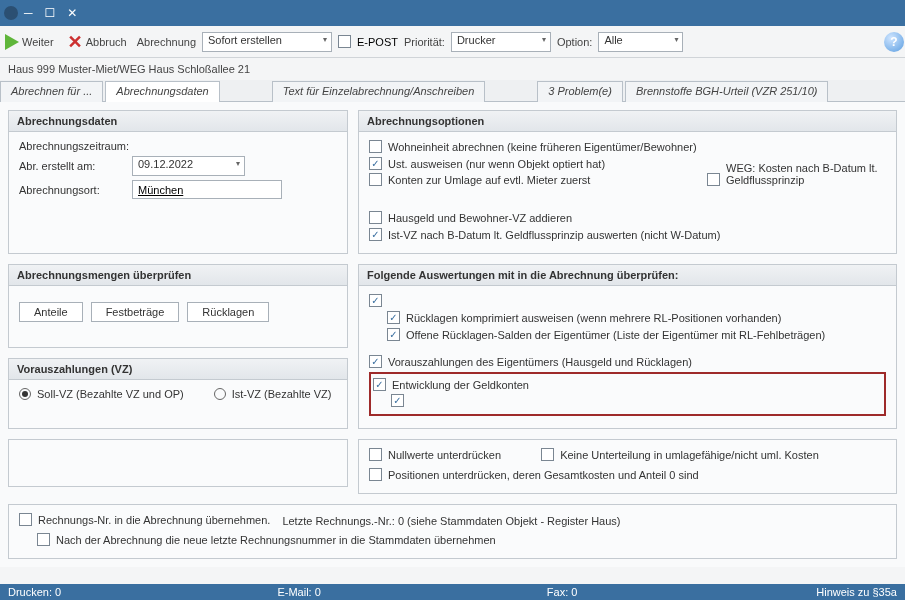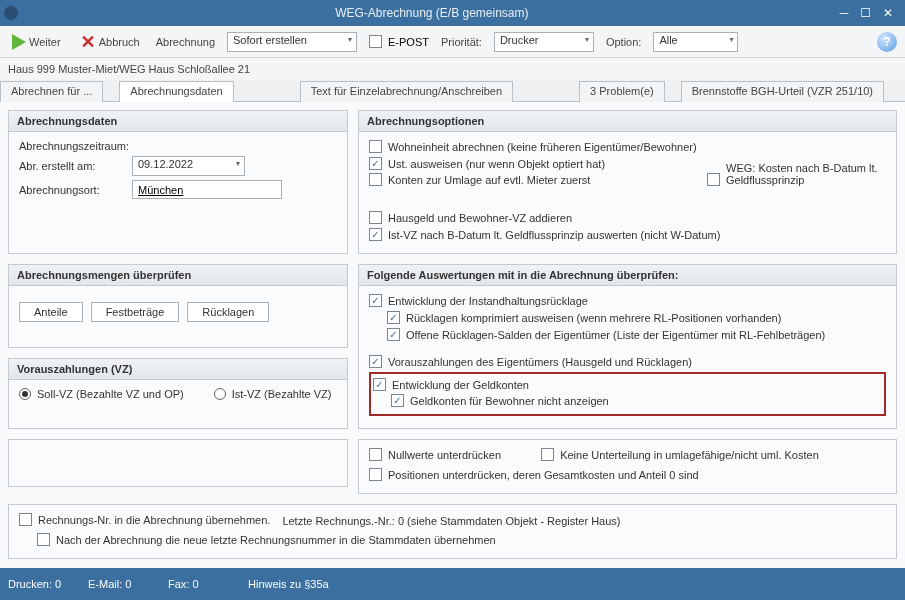--- a/index.html
+++ b/index.html
@@ -4,34 +4,34 @@
 <style>
 * { box-sizing: border-box; margin: 0; padding: 0; font-family: "Segoe UI", Tahoma, sans-serif; font-size: 11px; }
 body { background: #f4f5f6; width: 905px; height: 600px; overflow: hidden; position: relative; }
 
 .titlebar { background: #3a6fa0; color: #fff; height: 26px; display: flex; align-items: center; padding: 0 4px; }
 .titlebar .app-icon { width: 14px; height: 14px; border-radius: 50%; background: #2b4f72; margin-right: 6px; }
 .titlebar .title { flex: 1; text-align: center; font-size: 12px; color: #e8eef4; }
 .titlebar .win-btns { display: flex; gap: 12px; padding-right: 8px; }
 .titlebar .win-btns span { color: #fff; font-size: 12px; cursor: pointer; }
 
-.toolbar { background: #f4f5f6; border-bottom: 1px solid #d0d4d8; height: 32px; display: flex; align-items: center; padding: 0 8px; gap: 12px; }
+.toolbar { background: #f4f5f6; border-bottom: 1px solid #d0d4d8; height: 32px; display: flex; align-items: center; padding: 0 1px; gap: 6px; }
 .toolbar .btn { display: flex; align-items: center; gap: 3px; padding: 2px 4px; color: #444; }
 .arrow-right { width: 0; height: 0; border-top: 8px solid transparent; border-bottom: 8px solid transparent; border-left: 14px solid #5fb63a; }
 .x-red { color: #cc3030; font-size: 18px; font-weight: bold; }
 .toolbar label { color: #444; }
 .dropdown { border: 1px solid #a8b0b8; background: #fff; padding: 1px 18px 1px 5px; height: 20px; position: relative; color: #333; }
 .dropdown::after { content: "▾"; position: absolute; right: 4px; top: 2px; font-size: 8px; color: #666; }
 .checkbox { width: 13px; height: 13px; border: 1px solid #7a8692; background: #fff; display: inline-flex; align-items: center; justify-content: center; font-size: 10px; color: #3a6fa0; line-height: 1; }
 .help-icon { width: 20px; height: 20px; border-radius: 50%; background: radial-gradient(circle at 35% 30%, #cfe5ff, #5a9de0); color:#fff; font-weight:bold; display:flex;align-items:center;justify-content:center;font-size:12px; margin-left:auto; }
 
 .breadcrumb { padding: 5px 8px; color: #444; font-size: 11px; }
 
 .tabs { border-bottom: 1px solid #b8c0c8; background: #eef0f2; display: flex; height: 22px; }
-.tab { border: 1px solid #b8c0c8; border-bottom: none; padding: 3px 10px; background: #f2f4f6; color: #444; margin-right: 16px; position: relative; top: 1px; }
+.tab { border: 1px solid #b8c0c8; border-bottom: none; padding: 3px 10px; background: #f2f4f6; color: #444; margin-right: 2px; position: relative; top: 1px; font-style: italic; }
 .tab.active { background: #fff; font-weight: normal; }
 
 .content { padding: 8px; display: grid; grid-template-columns: 340px 1fr; gap: 10px; background: #f9fafb; }
 .panel { border: 1px solid #c4cad0; background: #fafbfc; }
 .panel-header { background: linear-gradient(#f0f2f4,#e2e6ea); border-bottom: 1px solid #c4cad0; padding: 4px 8px; font-weight: bold; color: #333; font-size: 11px; }
 .panel-body { padding: 8px 10px; color: #333; }
 .panel-body > div { margin-bottom: 4px; }
 
 .field-row { display: flex; align-items: center; gap: 8px; margin-bottom: 6px; }
 .field-row label { min-width: 105px; color: #333; }
@@ -44,31 +44,30 @@
 .cb-row { display: flex; align-items: center; gap: 6px; color: #333; margin-bottom: 3px; }
 .indent { margin-left: 18px; }
 
 .radio { width: 12px; height: 12px; border: 1px solid #666; border-radius: 50%; display: inline-flex; align-items:center; justify-content:center; }
 .radio.checked::after { content:""; width:6px; height:6px; background:#333; border-radius:50%; }
 
 .redbox { border: 2px solid #9e2a2a; padding: 4px 4px 4px 2px; margin-top: 2px; }
 
 .span-two { grid-column: 1 / span 2; }
 
-.statusbar { position: absolute; bottom: 0; left: 0; right: 0; height: 32px; background: #3a6fa0; color: #fff; display: flex; align-items: center; padding: 0 8px; gap: 20px; font-size: 11px; }
+.statusbar { position: absolute; bottom: 0; left: 0; right: 0; height: 16px; background: #3a6fa0; color: #fff; display: flex; align-items: center; padding: 0 8px; gap: 20px; font-size: 11px; justify-content: space-between; }
 .statusbar .cell { min-width: 60px; }
 
 .lbl-with-cb { display:flex; align-items:center; gap:6px; }
 </style>
 </head>
 <body>
 
 <div class="titlebar">
   <div class="app-icon"></div>
-  <div class="title">WEG-Abrechnung (E/B gemeinsam)</div>
   <div class="win-btns">
     <span>─</span>
     <span>☐</span>
     <span>✕</span>
   </div>
 </div>
 
 <div class="toolbar">
   <div class="btn">
     <span class="arrow-right"></span>
@@ -162,21 +161,20 @@
         <button class="pushbtn">Rücklagen</button>
       </div>
     </div>
   </div>
 
   <div class="panel" style="grid-row: span 2">
     <div class="panel-header">Folgende Auswertungen mit in die Abrechnung überprüfen:</div>
     <div class="panel-body">
       <div class="cb-row">
           <span class="checkbox">✓</span>
-          <span>Entwicklung der Instandhaltungsrücklage</span>
         </div>
       <div class="cb-row indent">
           <span class="checkbox">✓</span>
           <span>Rücklagen komprimiert ausweisen (wenn mehrere RL-Positionen vorhanden)</span>
         </div>
       <div class="cb-row indent">
           <span class="checkbox">✓</span>
           <span>Offene Rücklagen-Salden der Eigentümer (Liste der Eigentümer mit RL-Fehlbeträgen)</span>
         </div>
       <div style="height:6px"></div>
@@ -184,21 +182,20 @@
           <span class="checkbox">✓</span>
           <span>Vorauszahlungen des Eigentümers (Hausgeld und Rücklagen)</span>
         </div>
       <div class="redbox">
         <div class="cb-row">
             <span class="checkbox">✓</span>
             <span>Entwicklung der Geldkonten</span>
           </div>
         <div class="cb-row indent">
             <span class="checkbox">✓</span>
-            <span>Geldkonten für Bewohner nicht anzeigen</span>
           </div>
       </div>
     </div>
   </div>
 
   <div class="panel">
     <div class="panel-header">Vorauszahlungen (VZ)</div>
     <div class="panel-body">
       <div style="display:flex;gap:30px;">
         <div class="cb-row">

